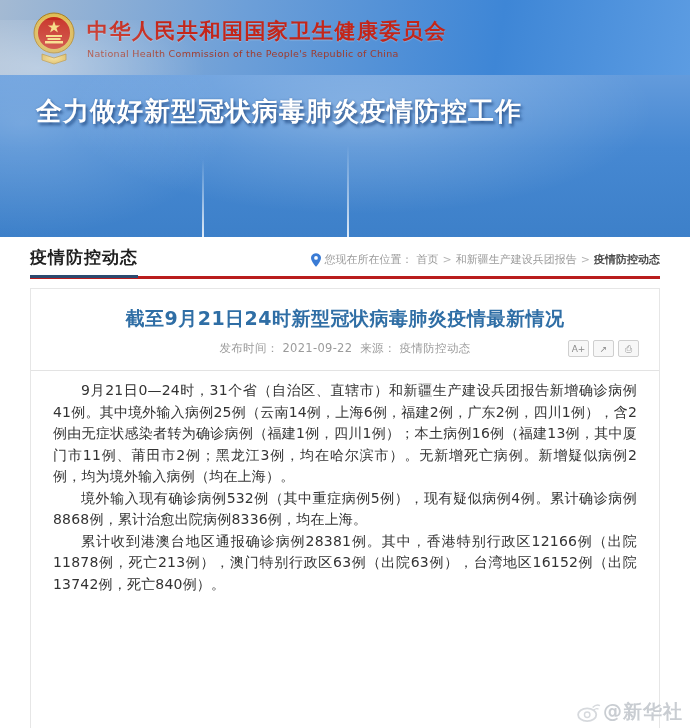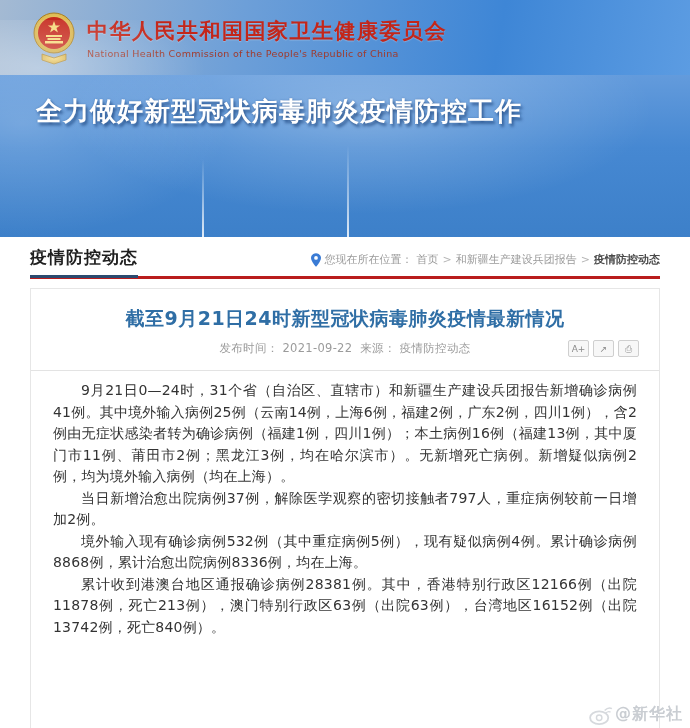--- a/index.html
+++ b/index.html
@@ -87,21 +87,21 @@
   .divider{ border:none; border-top:1px solid #e3e3e3; margin:9px -20px 0; }
 
   .article-body{ padding:9px 2px 0; font-size:14px; color:#333; line-height:21.5px;
     letter-spacing:.2px; }
   .article-body p{ margin:0; text-indent:2em; text-align:justify; }
 
   
   .watermark{
     position:absolute; right:7px; bottom:3px; z-index:5;
     display:flex; align-items:center; gap:2px;
-    color:#c9cdd2; font-size:16px; font-weight:bold; letter-spacing:1px;
+    color:#c9cdd2; font-size:19px; font-weight:bold; letter-spacing:1px;
     text-shadow:0 0 1px #ffffff;
   }
   .weibo-icon{ width:24px; height:20px; opacity:.75; }
 </style>
 </head>
 <body>
 
 <header class="site-header">
   <svg class="emblem" viewBox="0 0 42 56">
     <defs>
@@ -158,21 +158,20 @@
       <button class="tool-btn">A+</button>
       <button class="tool-btn">↗</button>
       <button class="tool-btn">⎙</button>
     </div>
   </div>
 
   <hr class="divider">
 
   <div class="article-body">
     <p>9月21日0—24时，31个省（自治区、直辖市）和新疆生产建设兵团报告新增确诊病例41例。其中境外输入病例25例（云南14例，上海6例，福建2例，广东2例，四川1例），含2例由无症状感染者转为确诊病例（福建1例，四川1例）；本土病例16例（福建13例，其中厦门市11例、莆田市2例；黑龙江3例，均在哈尔滨市）。无新增死亡病例。新增疑似病例2例，均为境外输入病例（均在上海）。</p>
-    <p>当日新增治愈出院病例37例，解除医学观察的密切接触者797人，重症病例较前一日增加2例。</p>
     <p>境外输入现有确诊病例532例（其中重症病例5例），现有疑似病例4例。累计确诊病例8868例，累计治愈出院病例8336例，均在上海。</p>
     <p>累计收到港澳台地区通报确诊病例28381例。其中，香港特别行政区12166例（出院11878例，死亡213例），澳门特别行政区63例（出院63例），台湾地区16152例（出院13742例，死亡840例）。</p>
 
   </div>
 </main>
 
 <div class="watermark">
   <svg class="weibo-icon" viewBox="0 0 26 22">
     <ellipse cx="11" cy="14" rx="10" ry="7" fill="none" stroke="#c9cdd2" stroke-width="2"></ellipse>
     <circle cx="11" cy="14" r="3" fill="none" stroke="#c9cdd2" stroke-width="1.6"></circle>

